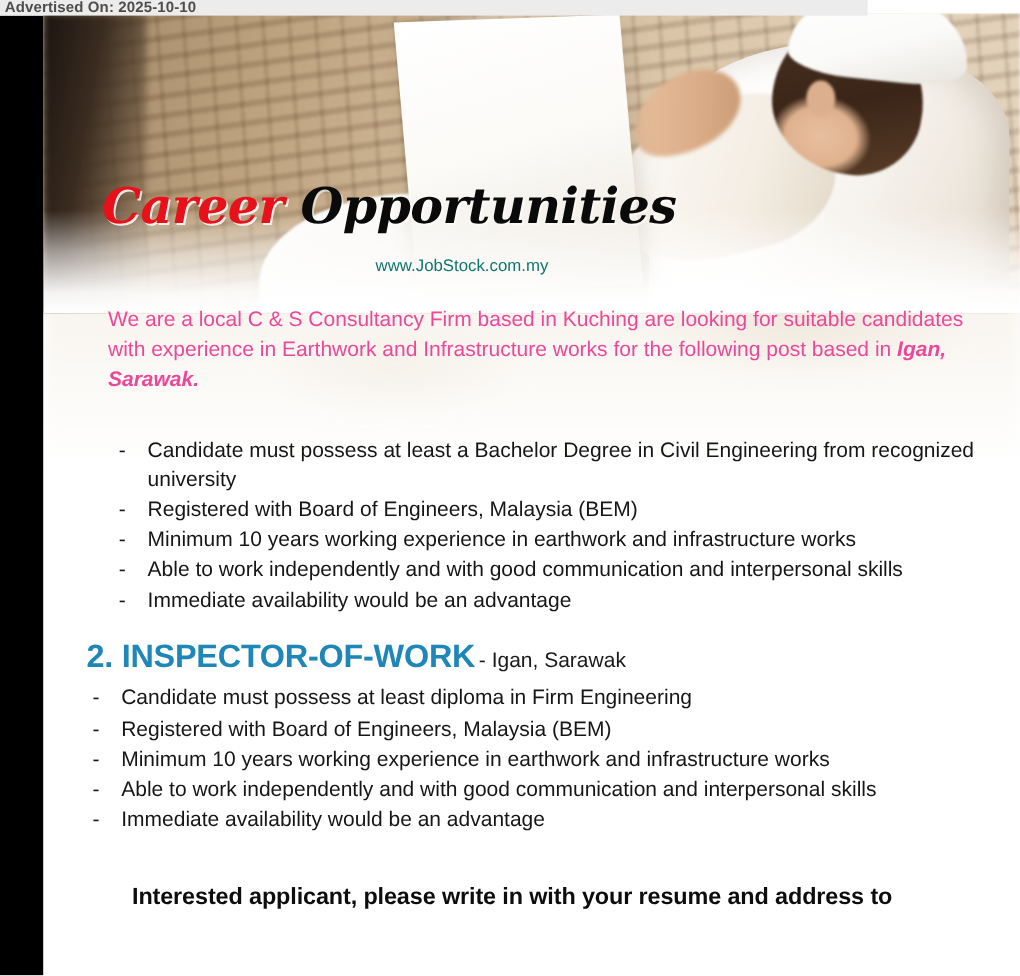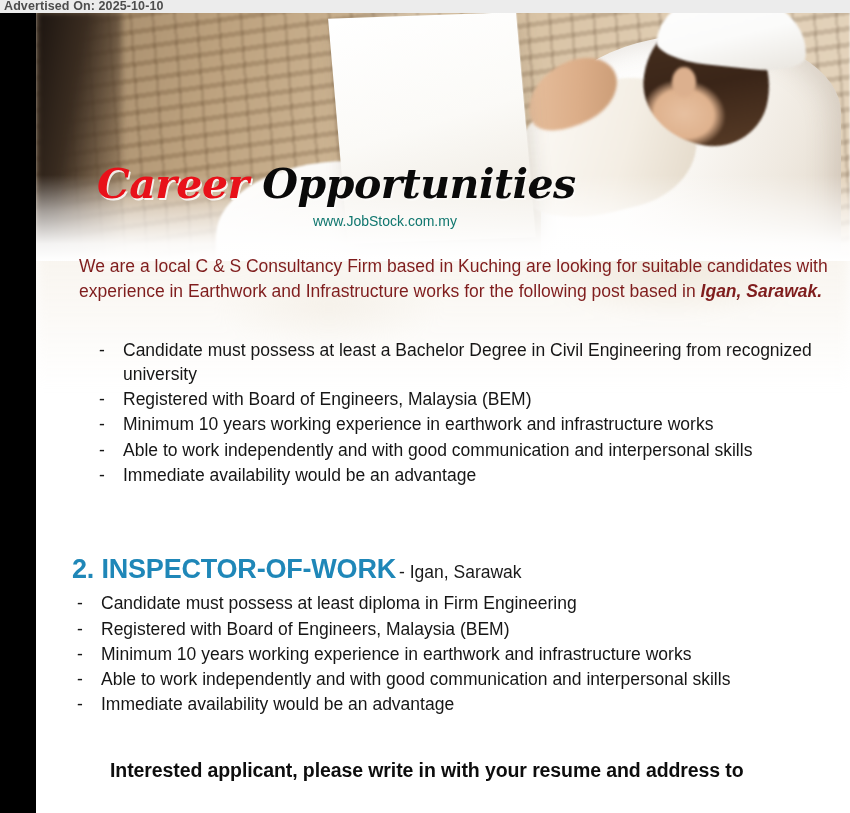--- a/index.html
+++ b/index.html
@@ -16,21 +16,21 @@
     width: 850px;
     height: 813px;
     overflow: hidden;
     background: #ffffff;
   }
 
   
   .top-strip {
     position: absolute;
     left: 0; top: 0;
-    width: 850px;
+    width: 723px;
     height: 13px;
     background: #ececec;
     z-index: 40;
   }
   .advertised-on {
     position: absolute;
     left: 4px; top: -1px;
     font-size: 12.5px;
     font-weight: bold;
     color: #4d4d4d;
@@ -189,21 +189,21 @@
     z-index: 20;
     white-space: nowrap;
   }
   .headline {
     font-family: "DejaVu Serif", serif;
     font-size: 41px;
     font-weight: bold;
     font-style: italic;
     letter-spacing: -0.5px;
     line-height: 1;
-    margin: 12px;
+    margin: 0;
   }
   .headline .hl-red {
     color: #e8111a;
     text-shadow: 1.5px 1.5px 0 rgba(255,255,255,0.85);
   }
   .headline .hl-black {
     color: #0a0a0a;
     text-shadow: 1.5px 1.5px 0 rgba(255,255,255,0.6);
   }
   .site-url {
@@ -218,36 +218,36 @@
 
   
   .content {
     position: absolute;
     left: 36px; top: 250px;
     width: 814px;
     z-index: 20;
   }
   .intro {
     margin: 0;
-    padding: 4px 20px 0 43px;
+    padding: 4px 20px 0 54px;
     font-size: 17.5px;
     line-height: 1.42;
-    color: #7f1d1d;
+    color: #ec4899;
     font-family: "Liberation Sans", sans-serif;
   }
   .intro .loc {
     font-weight: bold;
     font-style: italic;
   }
 
   .job {
     padding: 0 10px 0 58px;
   }
   .job.first { margin-top: 34px; }
-  .job.second { margin-top: 68px; padding-left: 36px; }
+  .job.second { margin-top: 21px; padding-left: 36px; }
 
   .job-title {
     margin: 0;
     white-space: nowrap;
     line-height: 1.05;
   }
   .job-title .jt-main {
     font-size: 27px;
     font-weight: bold;
     color: #1f87b8;

